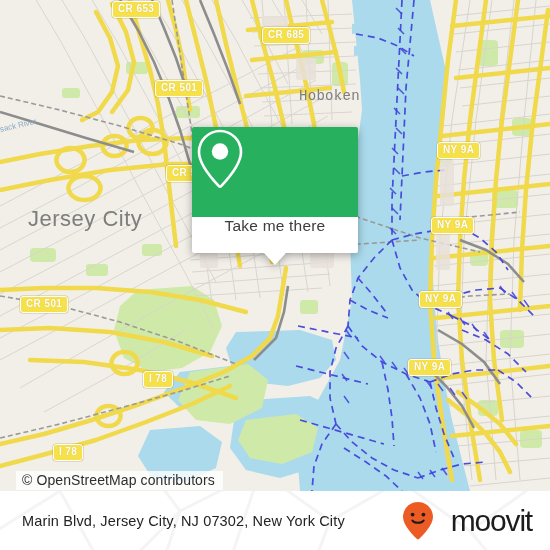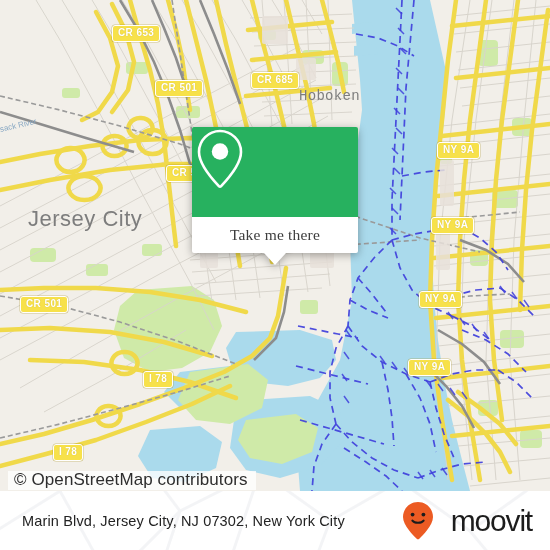--- a/index.html
+++ b/index.html
@@ -19,31 +19,31 @@
           text-shadow:0 0 1px rgba(120,100,0,.35);line-height:12px;
           box-shadow:0 0 0 .5px rgba(160,140,20,.45);}
 
   .placelabel{position:absolute;color:#7d7d7d;white-space:nowrap;
               font-weight:400;}
   .place-jc{font-size:22px;letter-spacing:.5px;}
   .place-hob{font-size:14px;letter-spacing:.3px;}
   .place-river{font-size:8px;color:#8aa9c4;}
 
   
-  #attrib{position:absolute;left:8px;top:471px;background:rgba(255,255,255,.78);
-          font-size:17px;color:#2e2e2e;padding:2px 8px 3px 6px;
+  #attrib{position:absolute;left:16px;top:471px;background:rgba(255,255,255,.78);
+          font-size:14px;color:#2e2e2e;padding:2px 8px 3px 6px;
           letter-spacing:.1px;line-height:14px;}
 
   
   #popup{position:absolute;left:192px;top:127px;width:166px;
          filter:drop-shadow(0 2px 4px rgba(0,0,0,.33));}
   #popup-head{height:90px;background:#27b15f;border-radius:2px 2px 0 0;
               display:flex;align-items:center;justify-content:center;}
   #popup-body{height:36px;background:#ffffff;border-radius:0 0 2px 2px;
-              display:flex;align-items:center;justify-content:center;font-family:Liberation Serif, serif;}
+              display:flex;justify-content:center;}
   #popup-label{font-size:15.5px;color:#3d3d3d;letter-spacing:.2px;}
   #popup-tail{position:absolute;left:50%;top:126px;margin-left:-11px;
               width:0;height:0;border-left:11px solid transparent;
               border-right:11px solid transparent;border-top:12px solid #ffffff;}
 
   
   #footer{position:absolute;left:0;top:491px;width:550px;height:60px;
           background:#ffffff;overflow:hidden;}
   #footer-watermark{position:absolute;left:0;top:-40px;width:550px;height:140px;
                     opacity:.5;}
@@ -350,22 +350,22 @@
           <rect x="200" y="252" width="18" height="16" rx="2"></rect>
         </g>
 
       </g>
     </svg>
 
     <div class="placelabel place-jc" style="left:28px;top:206px;">Jersey City</div>
     <div class="placelabel place-hob" style="left:299px;top:88px;font-family:Liberation Mono, monospace;">Hoboken</div>
     <div class="placelabel place-river" style="left:0px;top:125px;transform:rotate(-13deg);transform-origin:left center;">sack River</div>
 
-    <div class="shield" style="left:112px;top:1px;margin-top:24px;">CR 653</div>
-    <div class="shield" style="left:251px;top:27px;margin-top:45px;">CR 685</div>
+    <div class="shield" style="left:112px;top:1px;">CR 653</div>
+    <div class="shield" style="left:262px;top:27px;">CR 685</div>
     <div class="shield" style="left:155px;top:80px;">CR 501</div>
     <div class="shield" style="left:166px;top:165px;">CR 501</div>
     <div class="shield" style="left:20px;top:296px;">CR 501</div>
     <div class="shield" style="left:143px;top:371px;">I 78</div>
     <div class="shield" style="left:53px;top:444px;">I 78</div>
     <div class="shield" style="left:437px;top:142px;">NY 9A</div>
     <div class="shield" style="left:431px;top:217px;">NY 9A</div>
     <div class="shield" style="left:419px;top:291px;">NY 9A</div>
     <div class="shield" style="left:408px;top:359px;">NY 9A</div>
 

